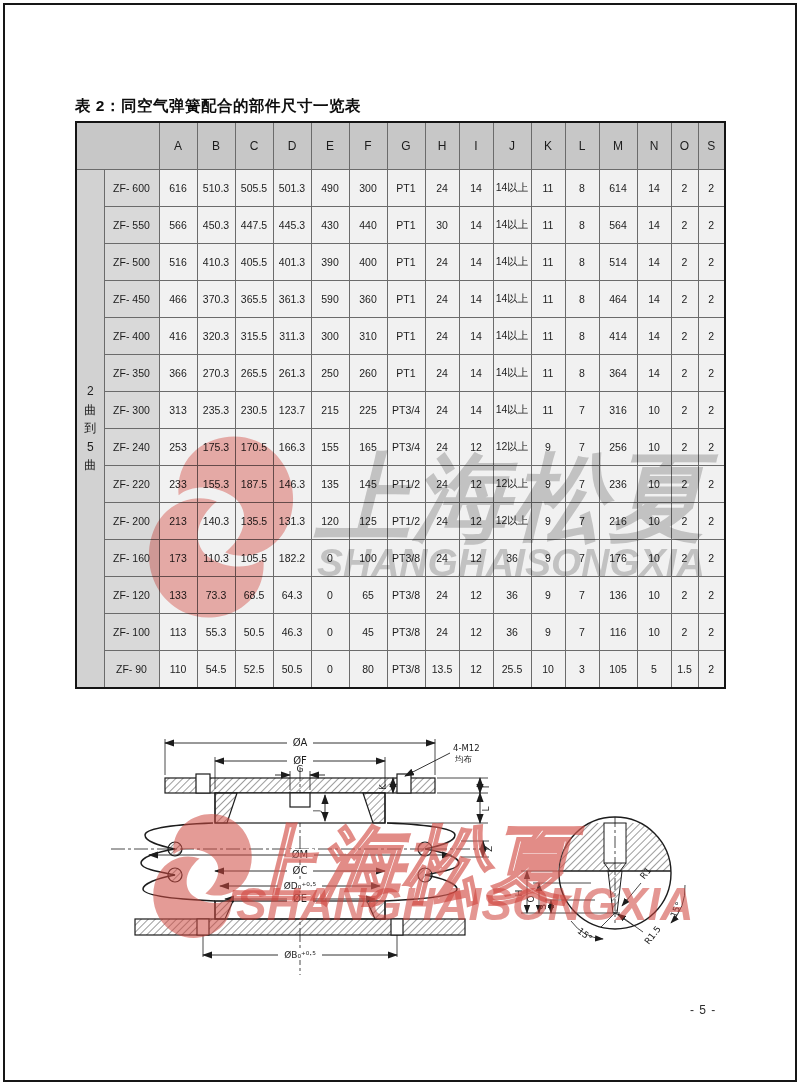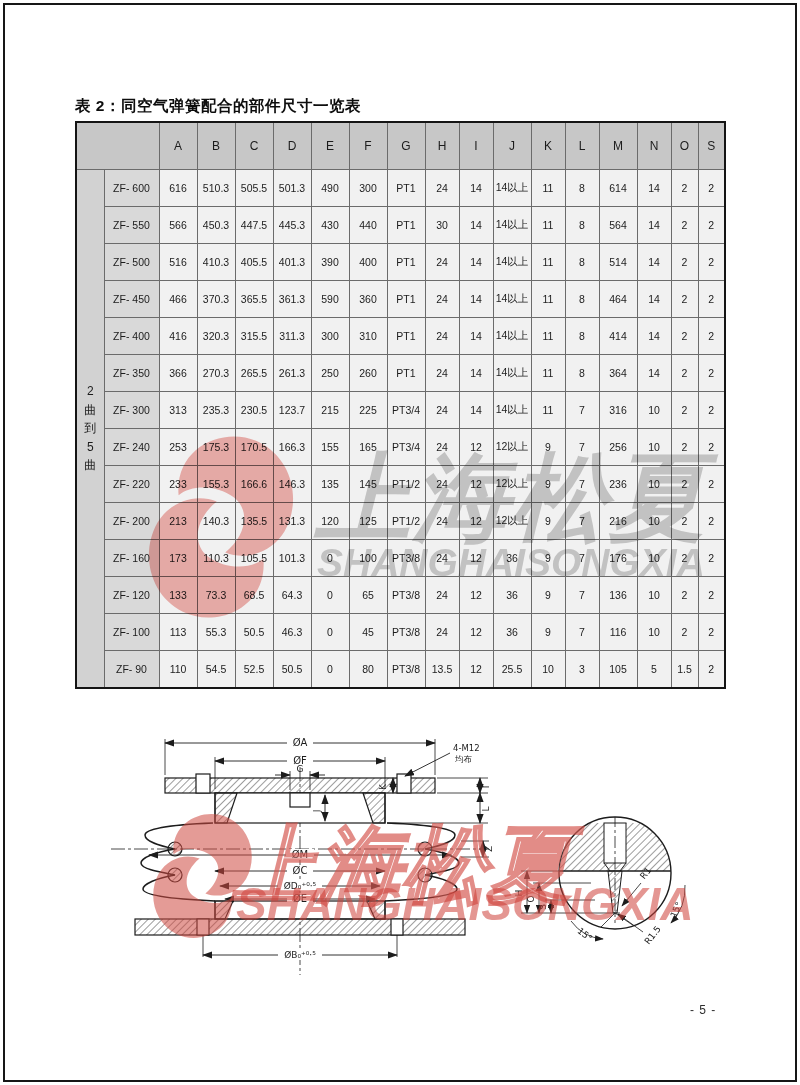--- a/index.html
+++ b/index.html
@@ -253,21 +253,21 @@
           <td>7</td>
           <td>256</td>
           <td>10</td>
           <td>2</td>
           <td>2</td>
         </tr>
         <tr>
           <td class="model-cell">ZF- 220</td>
           <td>233</td>
           <td>155.3</td>
-          <td>166.6</td>
+          <td>187.5</td>
           <td>146.3</td>
           <td>135</td>
           <td>145</td>
           <td>PT1/2</td>
           <td>24</td>
           <td>12</td>
           <td>12以上</td>
           <td>9</td>
           <td>7</td>
           <td>236</td>
@@ -292,21 +292,21 @@
           <td>216</td>
           <td>10</td>
           <td>2</td>
           <td>2</td>
         </tr>
         <tr>
           <td class="model-cell">ZF- 160</td>
           <td>173</td>
           <td>110.3</td>
           <td>105.5</td>
-          <td>101.3</td>
+          <td>182.2</td>
           <td>0</td>
           <td>100</td>
           <td>PT3/8</td>
           <td>24</td>
           <td>12</td>
           <td>36</td>
           <td>9</td>
           <td>7</td>
           <td>176</td>
           <td>10</td>

